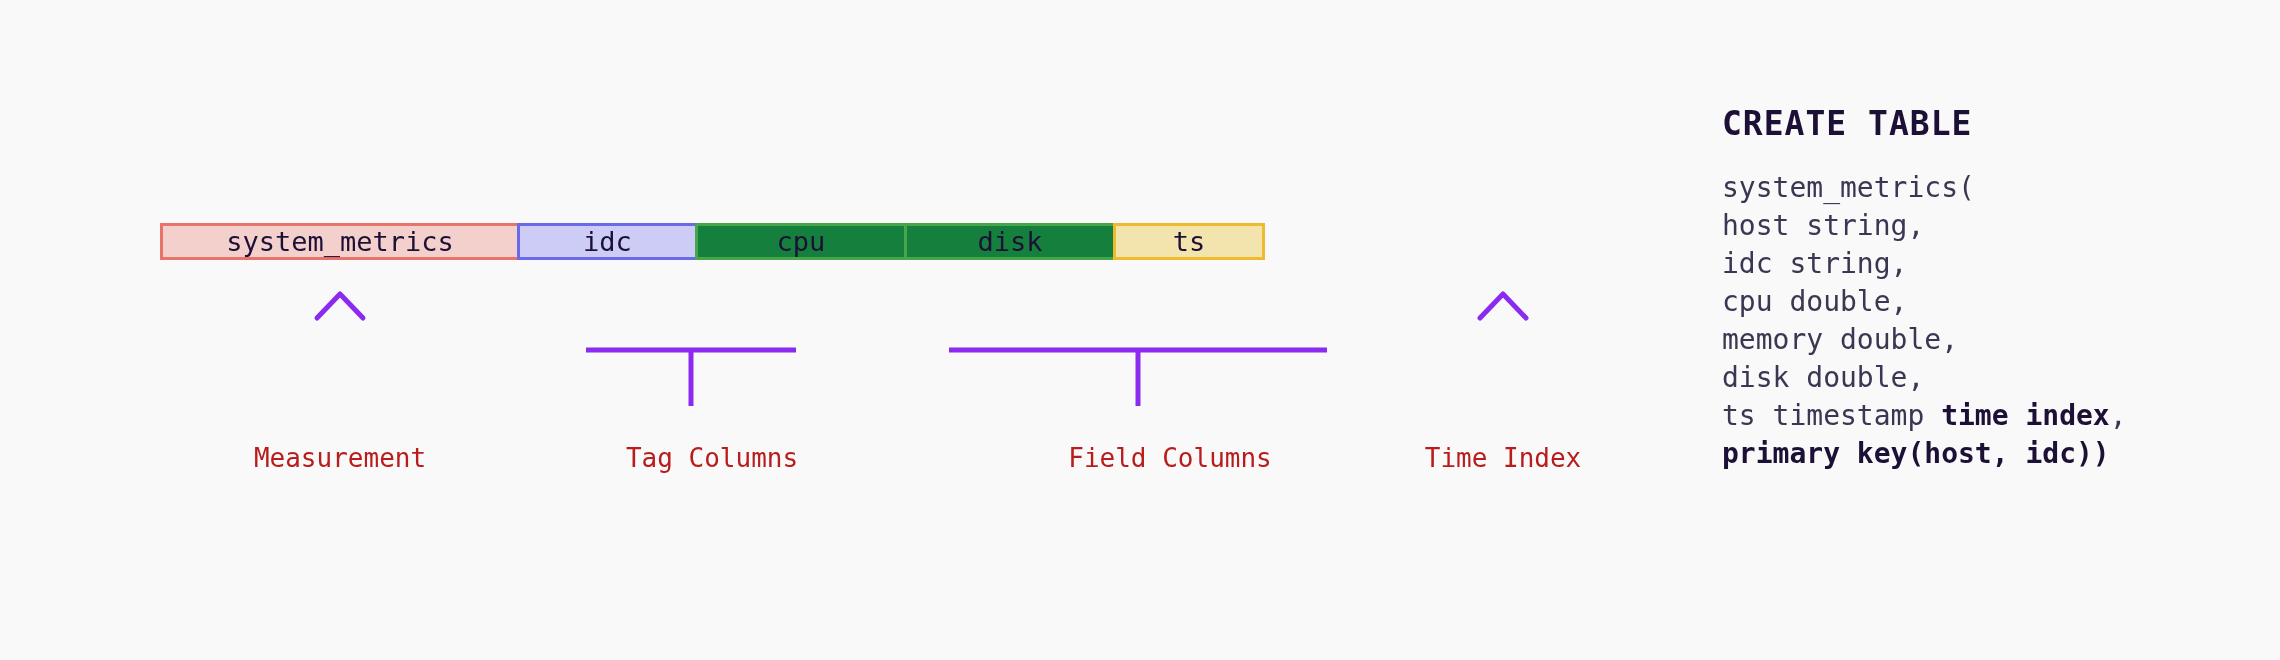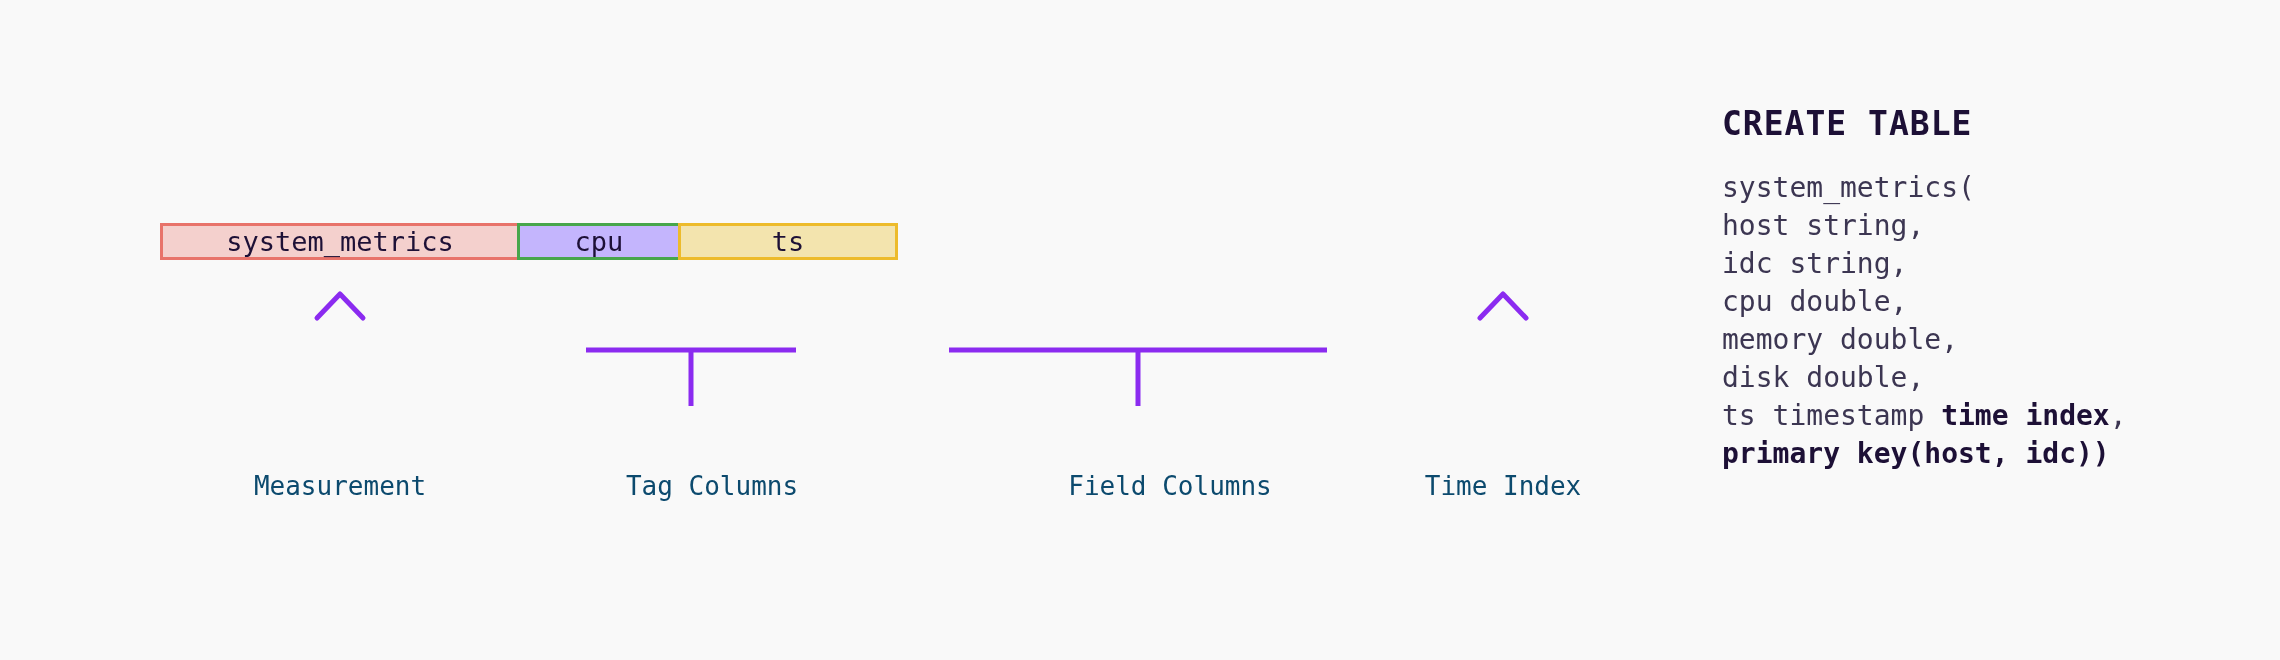--- a/index.html
+++ b/index.html
@@ -50,40 +50,39 @@
     width: 360px;
     background: #f4d0cd;
     border-color: #e8736a;
   }
   .cell.tag {
     width: 181px;
     background: #ccccf6;
     border-color: #6a6ae8;
   }
   .cell.field {
-    width: 164px;
-    background: #c4b5fd;
+    width: 212px;
+    background: #15803d;
     border-color: #47a64b;
     margin-top: 34px;
   }
   .cell.time {
-    width: 220px;
+    width: 152px;
     background: #f3e4ae;
     border-color: #edbb2b;
   }
 
   
   .ann-label {
     position: absolute;
     font-size: 26px;
-    color: #0c4a6e;
+    color: #b91c1c;
     white-space: nowrap;
     transform: translateX(-50%);
     font-family: "DejaVu Sans Mono", "Liberation Mono", monospace;
-    margin-top: 28px;
   }
 
   
   .sql {
     position: absolute;
     left: 1722px;
     top: 104px;
     color: #1d1036;
     font-family: "DejaVu Sans Mono", "Liberation Mono", monospace;
   }
@@ -145,22 +144,28 @@
   <g>
     <line x1="1503" y1="398" x2="1503" y2="296" stroke="url(#gradUp)" stroke-width="5"></line>
     <polyline points="1480,318 1503,294 1526,318" fill="none" stroke="#8b2bf0" stroke-width="5" stroke-linecap="round" stroke-linejoin="round"></polyline>
   </g>
 </svg>
 
 <div class="strip">
   <div class="cell measurement">
     <span>system_metrics</span>
   </div>
+  <div class="cell tag">
+    <span>idc</span>
+  </div>
   <div class="cell field">
     <span>cpu</span>
+  </div>
+  <div class="cell field">
+    <span>disk</span>
   </div>
   <div class="cell time">
     <span>ts</span>
   </div>
 </div>
 
 <div class="ann-label" style="left:340px; top:443px;">Measurement</div>
 <div class="ann-label" style="left:712px; top:443px;text-align:center;">Tag Columns</div>
 <div class="ann-label" style="left:1170px; top:443px;">Field Columns</div>
 <div class="ann-label" style="left:1503px; top:443px;">Time Index</div>

